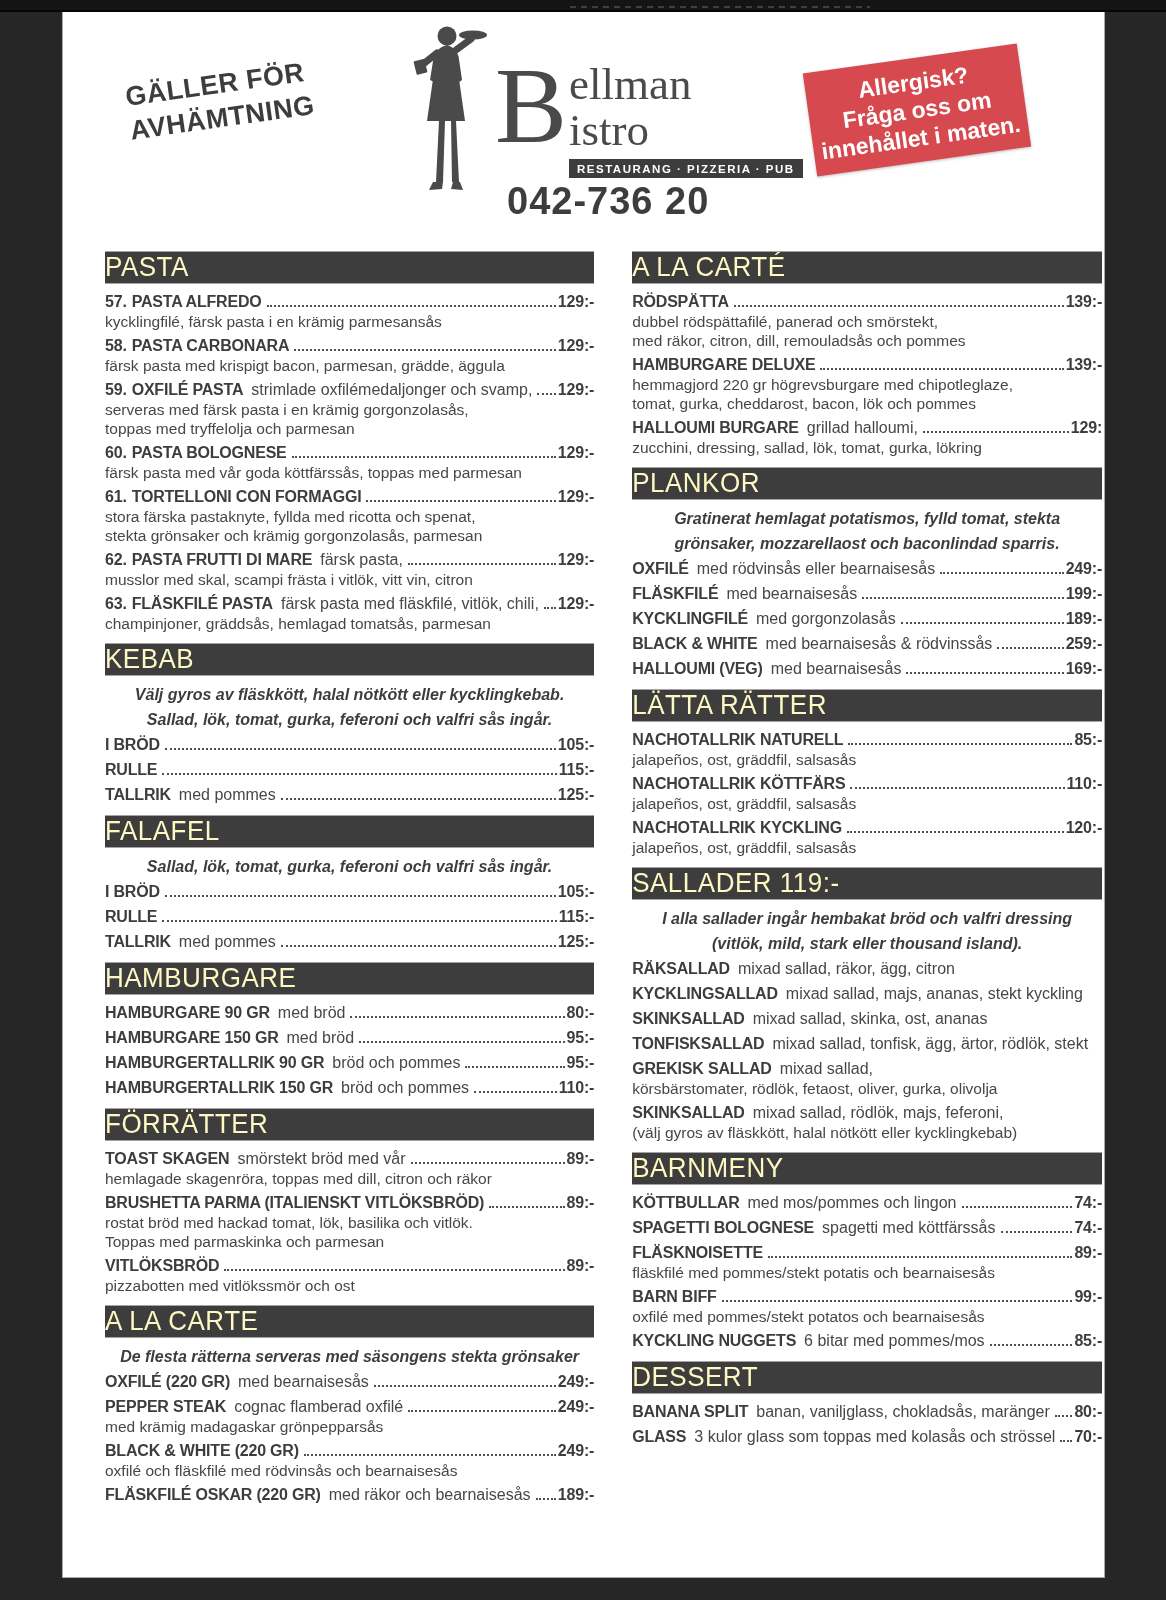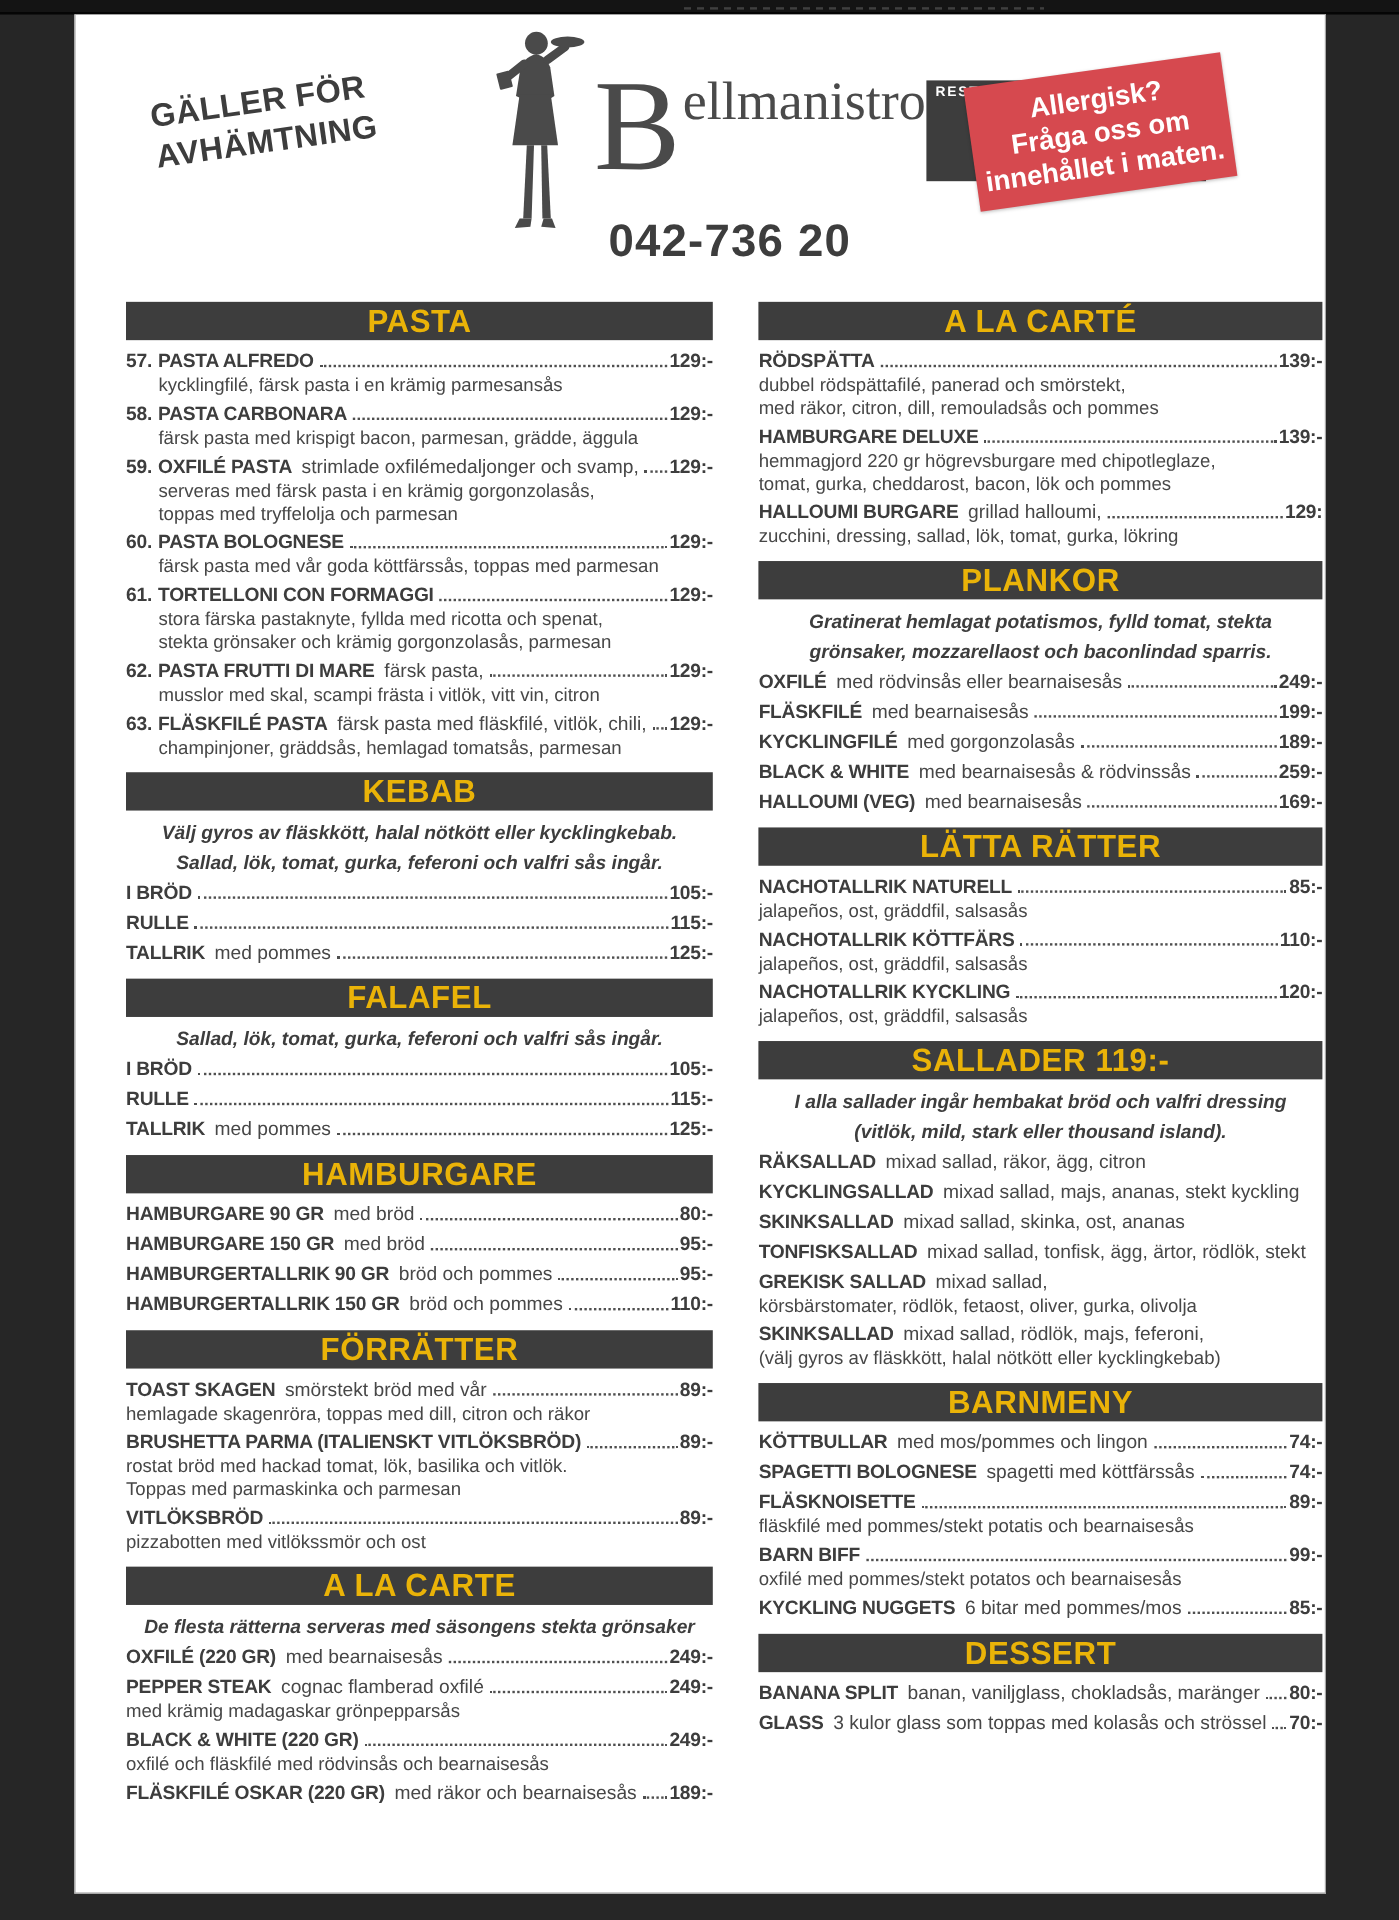--- a/index.html
+++ b/index.html
@@ -23,54 +23,54 @@
   
   .header{ position:relative; height:229px; }
   .pickup{
     position:absolute; left:64px; top:56px; transform:rotate(-8deg);
     font-weight:bold; font-size:27px; color:var(--ink); line-height:1.25; letter-spacing:.5px;
   }
   .waitress{ position:absolute; left:346px; top:12px; width:82px; height:180px; }
   .logo-text{ position:absolute; left:432px; top:50px; display:flex; color:#4a4a4a;
     font-family:"Liberation Serif", serif; }
   .logo-b{ font-size:108px; line-height:.82; }
-  .logo-rest{ display:flex; flex-direction:row; margin-left:2px; }
+  .logo-rest{ display:flex; flex-direction:column; margin-left:2px; }
   .logo-w1, .logo-w2{ font-size:45px; line-height:1.02; }
   .logo-badge{
     background:var(--bar); color:#fff; font-family:"Liberation Sans", sans-serif;
     font-weight:bold; font-size:11.5px; letter-spacing:1.5px; text-align:center;
     padding:4px 8px 3px; margin-top:5px; white-space:nowrap;
   }
   .phone{ position:absolute; left:444px; top:168px; font-size:38px; font-weight:bold;
     color:var(--ink); letter-spacing:1px; }
   .allergy{
     position:absolute; left:746px; top:46px; width:216px;
     background:var(--red); color:#fff; font-weight:bold; font-size:23px;
     text-align:center; line-height:1.22; padding:10px 6px; transform:rotate(-8deg);
     box-shadow:0 1px 3px rgba(0,0,0,.25);
   }
   
   .cols{ display:grid; grid-template-columns:1fr 1fr; gap:38px; padding:0 44px 0 42px; }
   .section-bar{
-    background:var(--bar); color:#eab308; text-align:center; font-weight:bold;
+    background:var(--bar); color:#fef9c3; text-align:left; font-weight:normal;
     font-size:26px; height:31px; line-height:31px; letter-spacing:.5px;
     margin:11px 0 9px; transform:scaleY(1.03);
   }
   .intro{ font-style:italic; font-weight:bold; text-align:center; font-size:16px;
     color:var(--ink); line-height:21px; margin:1px 0 4px; }
   .intro-block{ margin-bottom:5px; }
   .item{ margin-bottom:5px; }
   .iline{ display:flex; align-items:baseline; font-size:16px; color:var(--ink); line-height:20px; }
   .num{ font-weight:bold; margin-right:5px; white-space:nowrap; letter-spacing:-.2px; }
   .name{ font-weight:bold; white-space:nowrap; letter-spacing:-.2px; }
   .inl{ margin-left:8px; white-space:nowrap; color:#474747; }
   .dots{ flex:1; border-bottom:2px dotted #4f4f4f; margin:0 2px 3px 5px; min-width:12px; }
   .price{ font-weight:bold; white-space:nowrap; letter-spacing:-.2px; }
   .desc{ font-size:15.5px; color:#474747; line-height:19px; }
-  .item.numbered .desc{ margin-left:27px; }
+  .item.numbered .desc{ }
 </style>
 </head>
 <body style="--red: #d6494f; --bar: #3d3d3d; --ink: #3d3d3d;">
 
 <div class="top-strip"></div>
 
 <div class="page">
 
   <div class="header">
     <div class="pickup">

